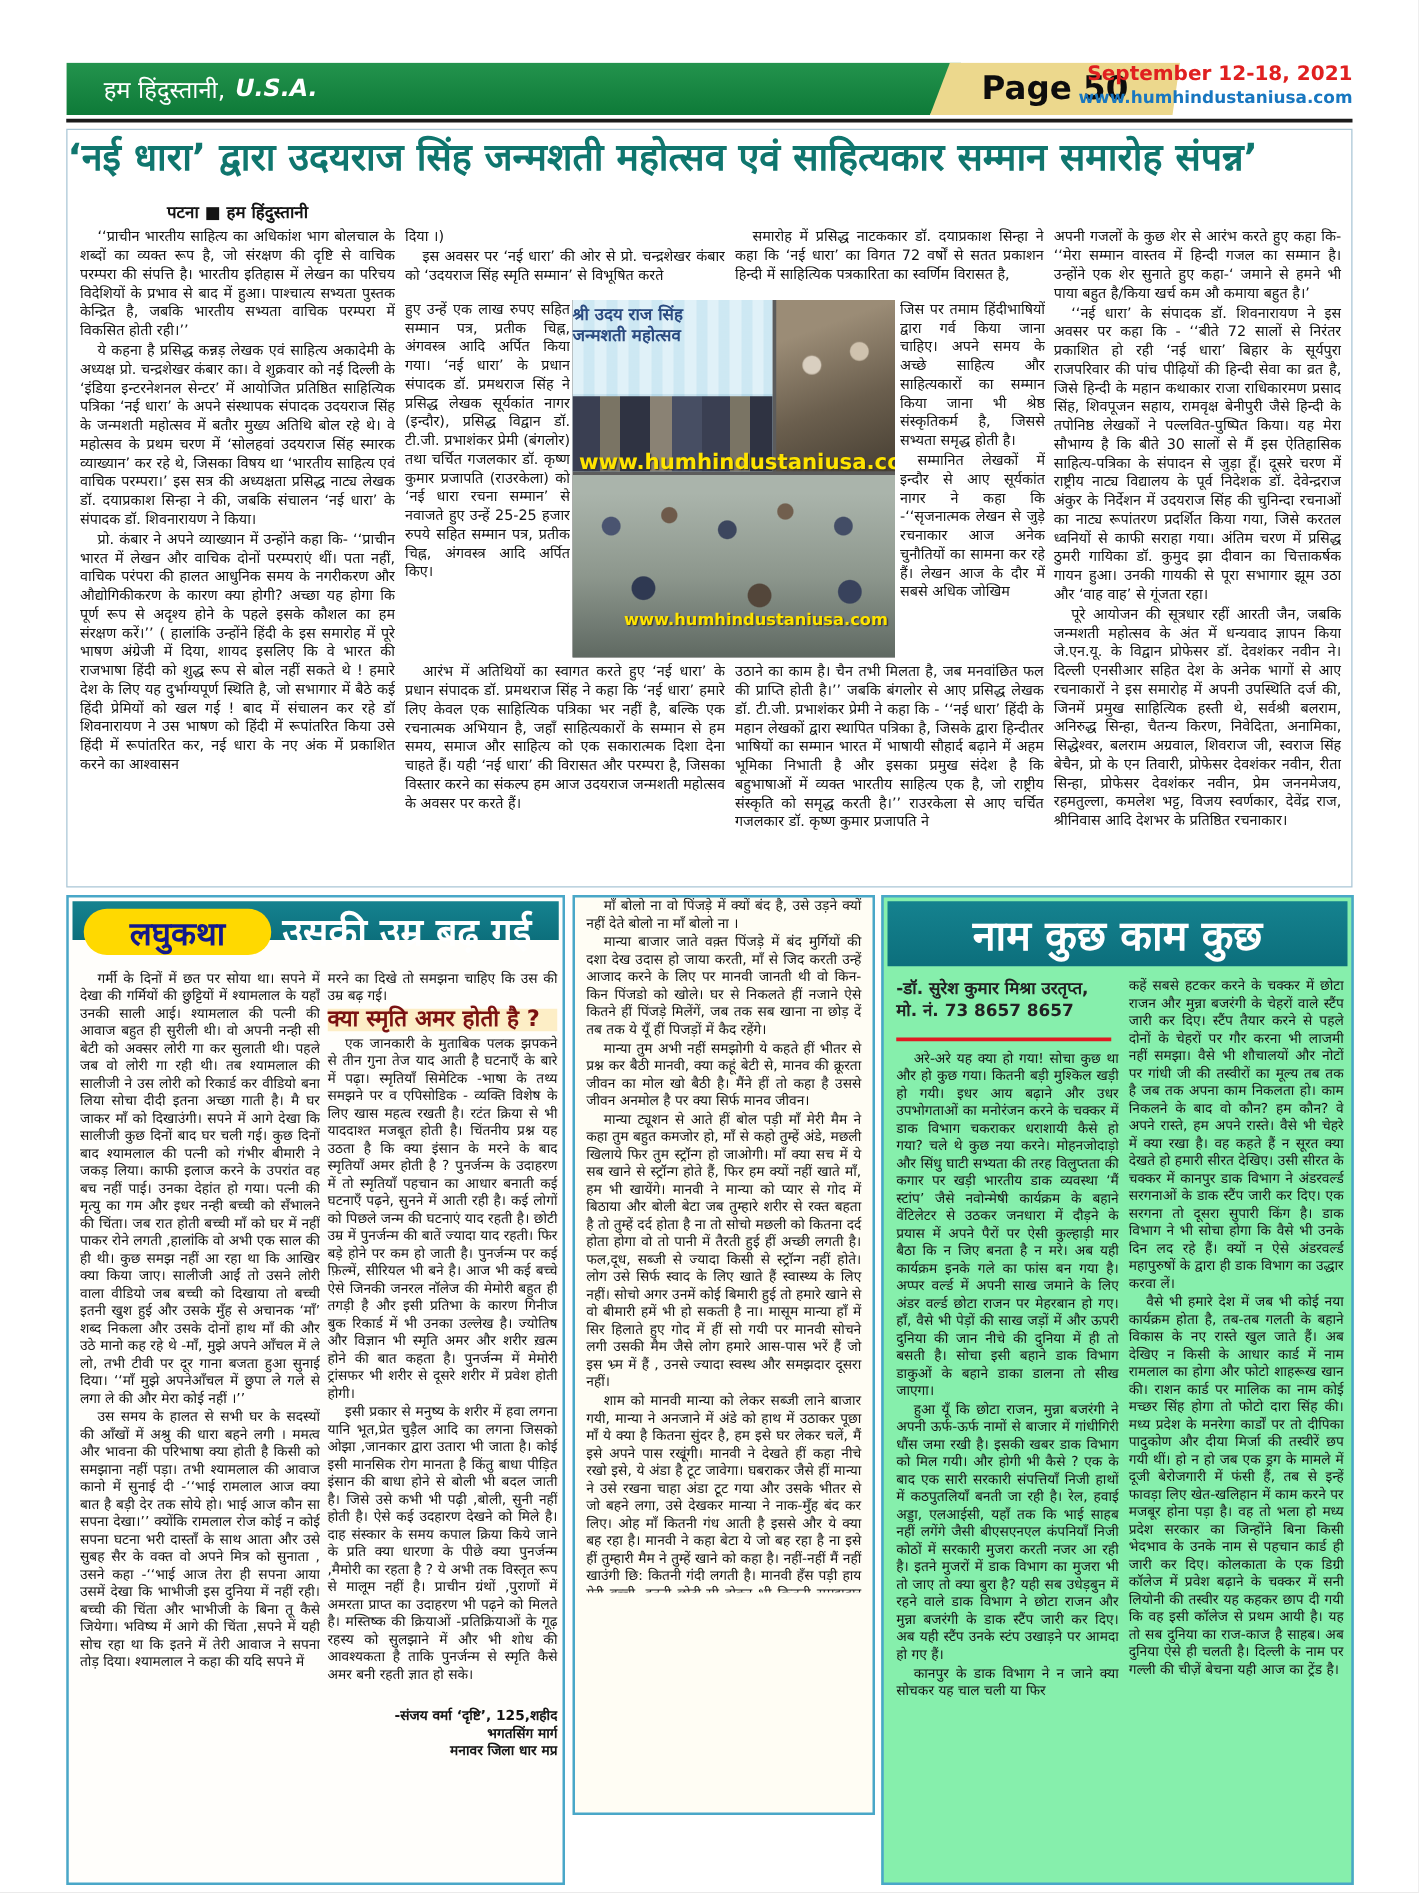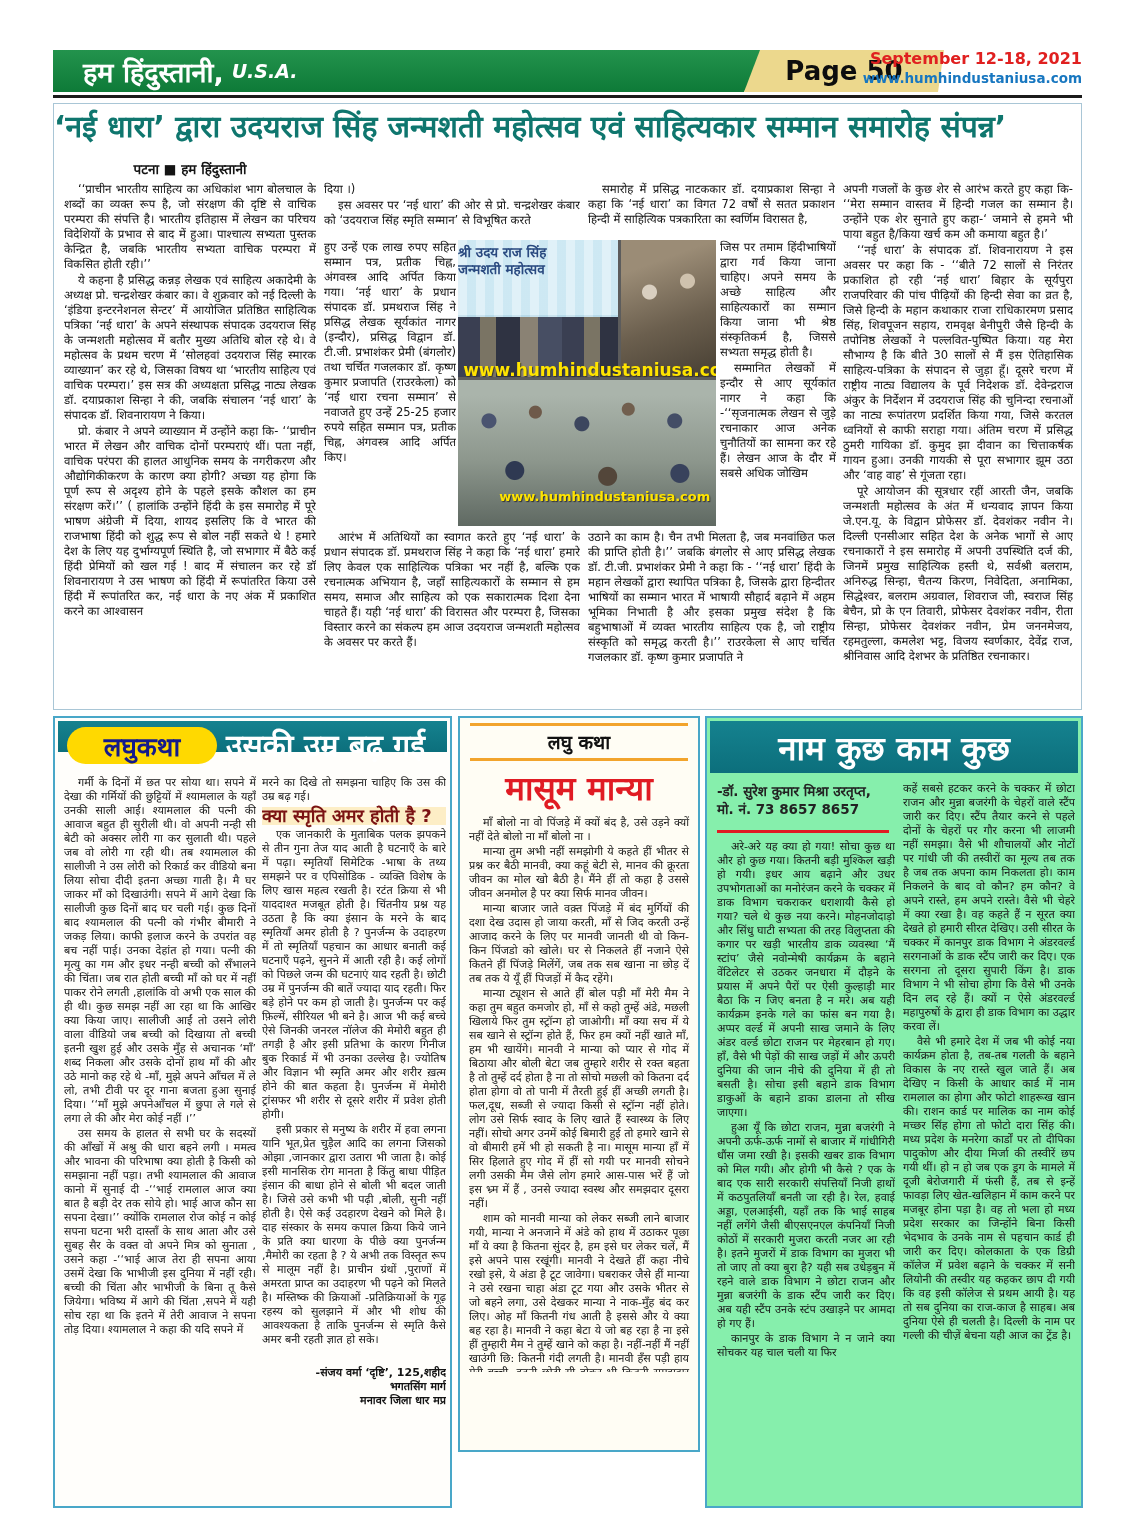--- a/index.html
+++ b/index.html
@@ -10,21 +10,21 @@
   .jtext p{margin:0 0 1px 0;text-indent:14px;}
   .jtext p.noind{text-indent:0;}
   .main-col{font-size:11.5px;line-height:15px;}
   .small-col{font-size:11px;line-height:14px;}
 
   
   .mast-bar{left:53px;top:50px;width:716px;height:42px;
     background:linear-gradient(#23934d,#0e7a38);
     clip-path:polygon(0 0,100% 0,96.5% 100%,0 100%);
     display:flex;align-items:center;padding-left:30px;box-sizing:border-box;color:#fff;}
-  .mast-hi{font-size:27px;font-weight:bold;}
+  .mast-hi{font-size:19px;font-weight:normal;}
   .mast-en{font-size:19px;font-weight:bold;font-style:italic;margin-left:8px;}
   .page-box{left:744px;top:50px;width:200px;height:42px;background:#ecd88d;
     clip-path:polygon(16px 0,100% 0,calc(100% - 6px) 100%,0 100%);
     display:flex;align-items:center;justify-content:center;color:#0d0d0d;
     font-size:26px;font-weight:bold;}
   .mast-date{right:53px;top:49px;width:300px;text-align:right;color:#e02020;
     font-weight:bold;font-size:16px;}
   .mast-url{right:53px;top:70px;width:300px;text-align:right;color:#1877c0;
     font-weight:bold;font-size:13.5px;}
   .mast-rule{left:53px;top:95px;width:1029px;height:2.5px;background:#1b1b1b;}
@@ -188,30 +188,24 @@
       <div class="subhead">क्या स्मृति अमर होती है ?</div>
       <p>एक जानकारी के मुताबिक पलक झपकने से तीन गुना तेज याद आती है घटनाएँ के बारे में पढ़ा। स्मृतियाँ सिमेटिक -भाषा के तथ्य समझने पर व एपिसोडिक - व्यक्ति विशेष के लिए खास महत्व रखती है। रटंत क्रिया से भी याददाश्त मजबूत होती है। चिंतनीय प्रश्न यह उठता है कि क्या इंसान के मरने के बाद स्मृतियाँ अमर होती है ? पुनर्जन्म के उदाहरण में तो स्मृतियाँ पहचान का आधार बनाती कई घटनाएँ पढ़ने, सुनने में आती रही है। कई लोगों को पिछले जन्म की घटनाएं याद रहती है। छोटी उम्र में पुनर्जन्म की बातें ज्यादा याद रहती। फिर बड़े होने पर कम हो जाती है। पुनर्जन्म पर कई फ़िल्में, सीरियल भी बने है। आज भी कई बच्चे ऐसे जिनकी जनरल नॉलेज की मेमोरी बहुत ही तगड़ी है और इसी प्रतिभा के कारण गिनीज बुक रिकार्ड में भी उनका उल्लेख है। ज्योतिष और विज्ञान भी स्मृति अमर और शरीर ख़त्म होने की बात कहता है। पुनर्जन्म में मेमोरी ट्रांसफर भी शरीर से दूसरे शरीर में प्रवेश होती होगी।</p>
       <p>इसी प्रकार से मनुष्य के शरीर में हवा लगना यानि भूत,प्रेत चुड़ैल आदि का लगना जिसको ओझा ,जानकार द्वारा उतारा भी जाता है। कोई इसी मानसिक रोग मानता है किंतु बाधा पीड़ित इंसान की बाधा होने से बोली भी बदल जाती है। जिसे उसे कभी भी पढ़ी ,बोली, सुनी नहीं होती है। ऐसे कई उदहारण देखने को मिले है। दाह संस्कार के समय कपाल क्रिया किये जाने के प्रति क्या धारणा के पीछे क्या पुनर्जन्म ,मैमोरी का रहता है ? ये अभी तक विस्तृत रूप से मालूम नहीं है। प्राचीन ग्रंथों ,पुराणों में अमरता प्राप्त का उदाहरण भी पढ़ने को मिलते है। मस्तिष्क की क्रियाओं -प्रतिक्रियाओं के गूढ़ रहस्य को सुलझाने में और भी शोध की आवश्यकता है ताकि पुनर्जन्म से स्मृति कैसे अमर बनी रहती ज्ञात हो सके।</p>
       <div class="sig">-संजय वर्मा ‘दृष्टि’, 125,शहीद</div>
       <div class="sig" style="margin-top:0;">भगतसिंग मार्ग</div>
       <div class="sig" style="margin-top:0;">मनावर जिला धार मप्र</div>
     </div>
   </div>
 
   <div class="abs story-box mb">
-    <div style="padding-top:5px;">
-      <div class="mb-rule"></div>
-      <div class="mb-kicker">लघु कथा</div>
-      <div class="mb-rule"></div>
-      <div class="mb-title">मासूम मान्या</div>
-    </div>
     <div class="mb-body jtext small-col" style="height:556px;">
       <p>माँ  बोलो ना वो पिंजड़े में क्यों बंद है, उसे उड़ने क्यों नहीं देते बोलो ना माँ बोलो ना ।</p>
+      <p>मान्या बाजार जाते वक़्त पिंजड़े में बंद मुर्गियों की दशा देख उदास हो जाया करती, माँ से जिद करती उन्हें आजाद करने के लिए पर मानवी जानती थी वो किन-किन पिंजडो को खोले। घर से निकलते हीं नजाने ऐसे कितने हीं पिंजड़े मिलेंगें, जब तक सब खाना ना छोड़ दें तब तक ये यूँ हीं पिजड़ों में कैद रहेंगे।</p>
       <p>मान्या तुम अभी नहीं समझोगी ये कहते हीं भीतर से प्रश्न कर बैठी मानवी, क्या कहूं बेटी से, मानव की क्रूरता जीवन का मोल खो बैठी है।  मैंने हीं तो कहा है उससे जीवन अनमोल है पर क्या सिर्फ मानव जीवन।</p>
-      <p>मान्या बाजार जाते वक़्त पिंजड़े में बंद मुर्गियों की दशा देख उदास हो जाया करती, माँ से जिद करती उन्हें आजाद करने के लिए पर मानवी जानती थी वो किन-किन पिंजडो को खोले। घर से निकलते हीं नजाने ऐसे कितने हीं पिंजड़े मिलेंगें, जब तक सब खाना ना छोड़ दें तब तक ये यूँ हीं पिजड़ों में कैद रहेंगे।</p>
       <p>मान्या ट्यूशन से आते हीं बोल पड़ी माँ मेरी मैम ने कहा तुम बहुत कमजोर हो, माँ से कहो तुम्हें अंडे, मछली खिलाये फिर तुम स्ट्रॉन्ग हो जाओगी। माँ क्या सच में ये सब खाने से स्ट्रॉन्ग होते हैं, फिर हम क्यों नहीं खाते माँ, हम भी खायेंगे। मानवी ने मान्या को प्यार से गोद में बिठाया और बोली बेटा जब तुम्हारे शरीर से रक्त बहता है तो तुम्हें दर्द होता है ना तो सोचो मछली को कितना दर्द होता होगा वो तो पानी में तैरती हुई हीं अच्छी लगती है। फल,दूध, सब्जी से ज्यादा किसी से स्ट्रॉन्ग नहीं होते। लोग उसे सिर्फ स्वाद के लिए खाते हैं स्वास्थ्य के लिए नहीं। सोचो अगर उनमें कोई बिमारी हुई तो हमारे खाने से वो बीमारी हमें भी हो सकती है ना। मासूम मान्या हाँ में सिर हिलाते हुए गोद में हीं सो गयी पर मानवी सोचने लगी उसकी मैम जैसे लोग हमारे आस-पास भरें हैं जो इस भ्र्म में हैं , उनसे ज्यादा स्वस्थ और समझदार दूसरा नहीं।</p>
       <p>शाम को मानवी मान्या को लेकर सब्जी लाने बाजार गयी, मान्या ने अनजाने में अंडे को हाथ में उठाकर पूछा माँ ये क्या है कितना सुंदर है, हम इसे घर लेकर चलें, मैं इसे अपने पास रखूंगी। मानवी ने देखते हीं कहा नीचे रखो इसे, ये अंडा है टूट जावेगा। घबराकर जैसे हीं मान्या ने उसे रखना चाहा अंडा टूट गया और उसके भीतर से जो बहने लगा, उसे देखकर मान्या ने नाक-मुँह बंद कर लिए। ओह  माँ कितनी गंध आती है इससे और ये क्या बह रहा है। मानवी ने कहा बेटा ये जो बह रहा है ना इसे हीं तुम्हारी मैम ने तुम्हें खाने को कहा है। नहीं-नहीं मैं नहीं खाउंगी छि: कितनी गंदी लगती है। मानवी हँस पड़ी हाय मेरी बच्ची, इतनी छोटी-सी होकर भी कितनी समझदार है, नजाने बड़े-बड़ों की समझ किसके आगे उधार है। माँसाहार जीवन का गलत आधार है, हर जीव को जीने का पूर्ण अधिकार है।</p>
 
     </div>
   </div>
 
   <div class="abs story-box rb">
     <div class="rb-header teal-bar">
       <span>नाम कुछ काम कुछ</span>
     </div>

